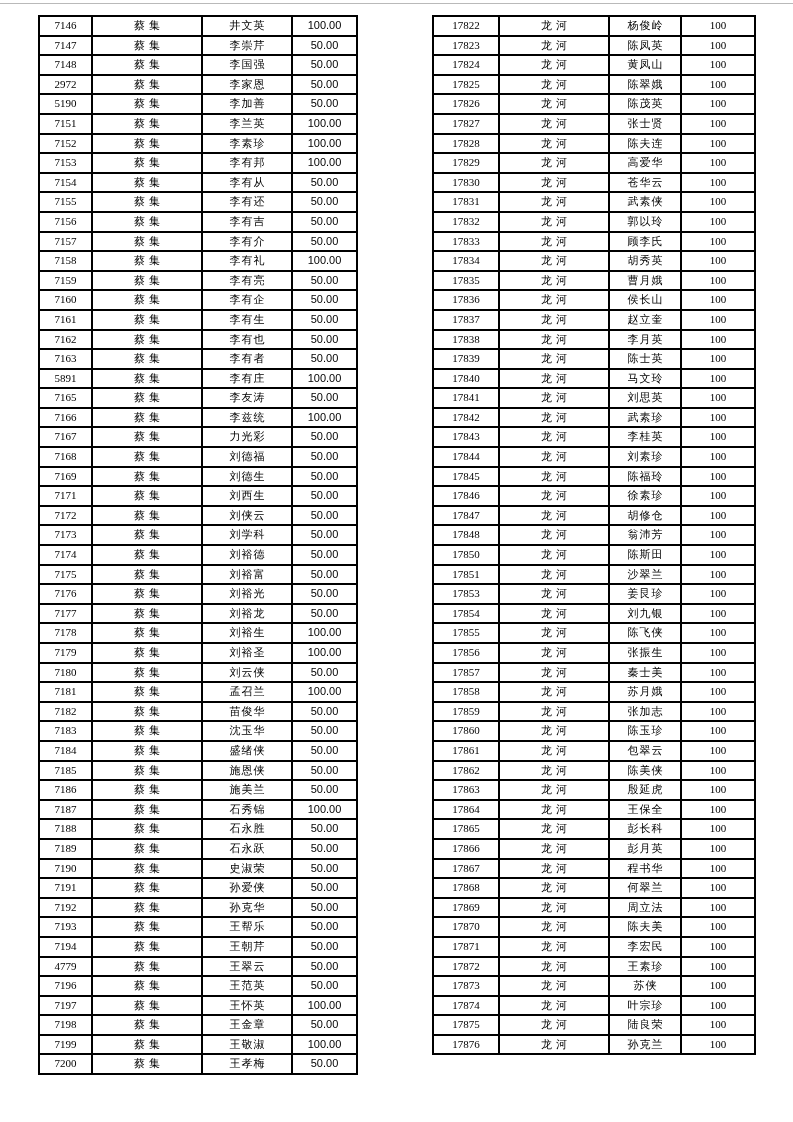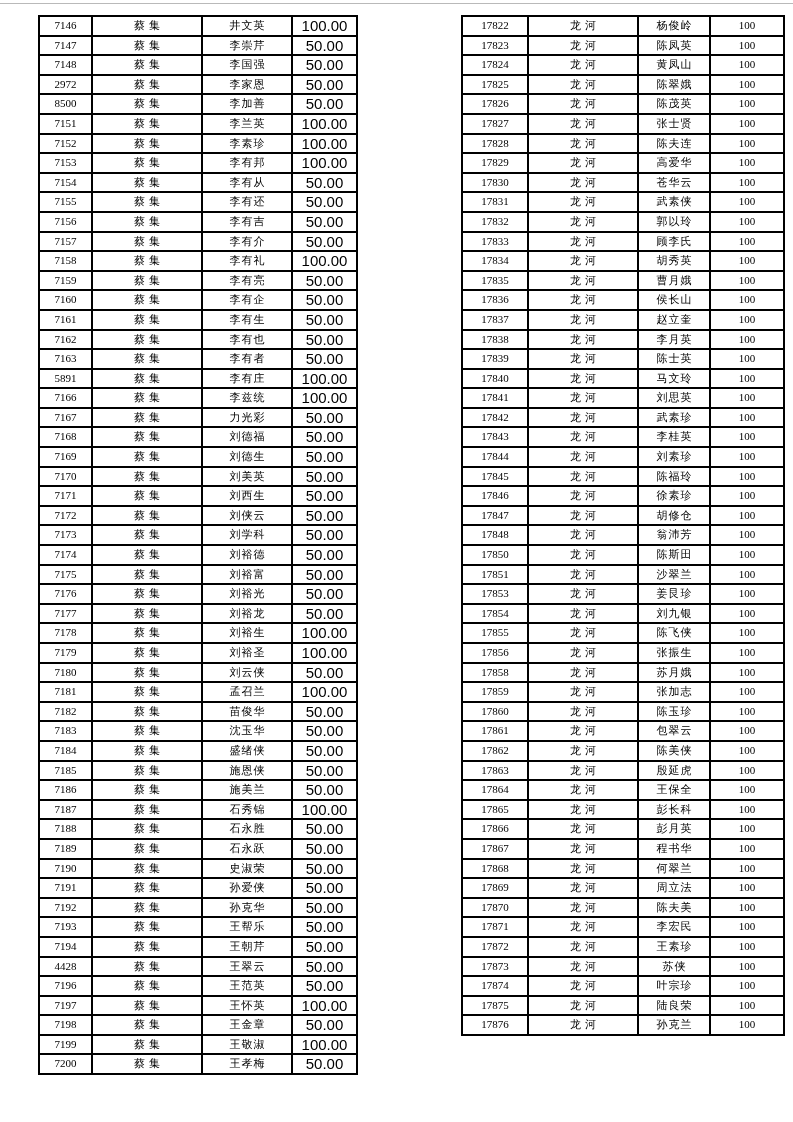--- a/index.html
+++ b/index.html
@@ -25,21 +25,21 @@
     background: #b9b9b9;
   }
   table.roster {
     position: absolute;
     top: 15px;
     border-collapse: collapse;
     table-layout: fixed;
     border: 2px solid #000000;
   }
   table.roster.left  { left: 38px;  width: 318px; }
-  table.roster.right { left: 432px; width: 322px; margin-left: 29px; }
+  table.roster.right { left: 432px; width: 322px; }
 
   .left  col.c-id      { width: 53px;  }
   .left  col.c-village { width: 110px; }
   .left  col.c-name    { width: 90px;  }
   .left  col.c-amount  { width: 65px;  }
 
   .right col.c-id      { width: 66px;  }
   .right col.c-village { width: 110px; }
   .right col.c-name    { width: 72px;  }
   .right col.c-amount  { width: 74px;  }
@@ -59,21 +59,21 @@
     letter-spacing: 4px;
     padding-left: 4px;
   }
   table.roster td.cell-name {
     letter-spacing: 1px;
     padding-left: 1px;
   }
   
   table.roster.left td.cell-amount {
     font-family: "Liberation Sans", "DejaVu Sans", sans-serif;
-    font-size: 15px;
+    font-size: 11px;
   }
 </style>
 </head>
 <body>
 
 <div class="page" style="background: rgb(255, 255, 255); color: rgb(0, 0, 0);">
   <div class="top-rule" style="background: rgb(185, 185, 185);"></div>
 
   <table class="roster left">
     <colgroup>
@@ -101,21 +101,21 @@
           <td class="cell-name">李国强</td>
           <td class="cell-amount">50.00</td>
         </tr>
         <tr>
           <td class="cell-id">2972</td>
           <td class="cell-village">蔡集</td>
           <td class="cell-name">李家恩</td>
           <td class="cell-amount">50.00</td>
         </tr>
         <tr>
-          <td class="cell-id">8500</td>
+          <td class="cell-id">5190</td>
           <td class="cell-village">蔡集</td>
           <td class="cell-name">李加善</td>
           <td class="cell-amount">50.00</td>
         </tr>
         <tr>
           <td class="cell-id">7151</td>
           <td class="cell-village">蔡集</td>
           <td class="cell-name">李兰英</td>
           <td class="cell-amount">100.00</td>
         </tr>
@@ -191,20 +191,26 @@
           <td class="cell-name">李有者</td>
           <td class="cell-amount">50.00</td>
         </tr>
         <tr>
           <td class="cell-id">5891</td>
           <td class="cell-village">蔡集</td>
           <td class="cell-name">李有庄</td>
           <td class="cell-amount">100.00</td>
         </tr>
         <tr>
+          <td class="cell-id">7165</td>
+          <td class="cell-village">蔡集</td>
+          <td class="cell-name">李友涛</td>
+          <td class="cell-amount">50.00</td>
+        </tr>
+        <tr>
           <td class="cell-id">7166</td>
           <td class="cell-village">蔡集</td>
           <td class="cell-name">李兹统</td>
           <td class="cell-amount">100.00</td>
         </tr>
         <tr>
           <td class="cell-id">7167</td>
           <td class="cell-village">蔡集</td>
           <td class="cell-name">力光彩</td>
           <td class="cell-amount">50.00</td>
@@ -215,26 +221,20 @@
           <td class="cell-name">刘德福</td>
           <td class="cell-amount">50.00</td>
         </tr>
         <tr>
           <td class="cell-id">7169</td>
           <td class="cell-village">蔡集</td>
           <td class="cell-name">刘德生</td>
           <td class="cell-amount">50.00</td>
         </tr>
         <tr>
-          <td class="cell-id">7170</td>
-          <td class="cell-village">蔡集</td>
-          <td class="cell-name">刘美英</td>
-          <td class="cell-amount">50.00</td>
-        </tr>
-        <tr>
           <td class="cell-id">7171</td>
           <td class="cell-village">蔡集</td>
           <td class="cell-name">刘西生</td>
           <td class="cell-amount">50.00</td>
         </tr>
         <tr>
           <td class="cell-id">7172</td>
           <td class="cell-village">蔡集</td>
           <td class="cell-name">刘侠云</td>
           <td class="cell-amount">50.00</td>
@@ -365,21 +365,21 @@
           <td class="cell-name">王帮乐</td>
           <td class="cell-amount">50.00</td>
         </tr>
         <tr>
           <td class="cell-id">7194</td>
           <td class="cell-village">蔡集</td>
           <td class="cell-name">王朝芹</td>
           <td class="cell-amount">50.00</td>
         </tr>
         <tr>
-          <td class="cell-id">4428</td>
+          <td class="cell-id">4779</td>
           <td class="cell-village">蔡集</td>
           <td class="cell-name">王翠云</td>
           <td class="cell-amount">50.00</td>
         </tr>
         <tr>
           <td class="cell-id">7196</td>
           <td class="cell-village">蔡集</td>
           <td class="cell-name">王范英</td>
           <td class="cell-amount">50.00</td>
         </tr>
@@ -610,20 +610,26 @@
           <td class="cell-name">陈飞侠</td>
           <td class="cell-amount">100</td>
         </tr>
         <tr>
           <td class="cell-id">17856</td>
           <td class="cell-village">龙河</td>
           <td class="cell-name">张振生</td>
           <td class="cell-amount">100</td>
         </tr>
         <tr>
+          <td class="cell-id">17857</td>
+          <td class="cell-village">龙河</td>
+          <td class="cell-name">秦士美</td>
+          <td class="cell-amount">100</td>
+        </tr>
+        <tr>
           <td class="cell-id">17858</td>
           <td class="cell-village">龙河</td>
           <td class="cell-name">苏月娥</td>
           <td class="cell-amount">100</td>
         </tr>
         <tr>
           <td class="cell-id">17859</td>
           <td class="cell-village">龙河</td>
           <td class="cell-name">张加志</td>
           <td class="cell-amount">100</td>

